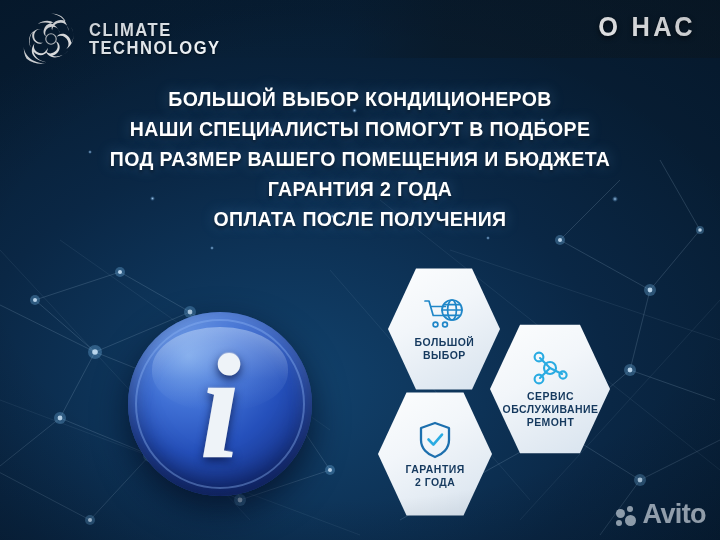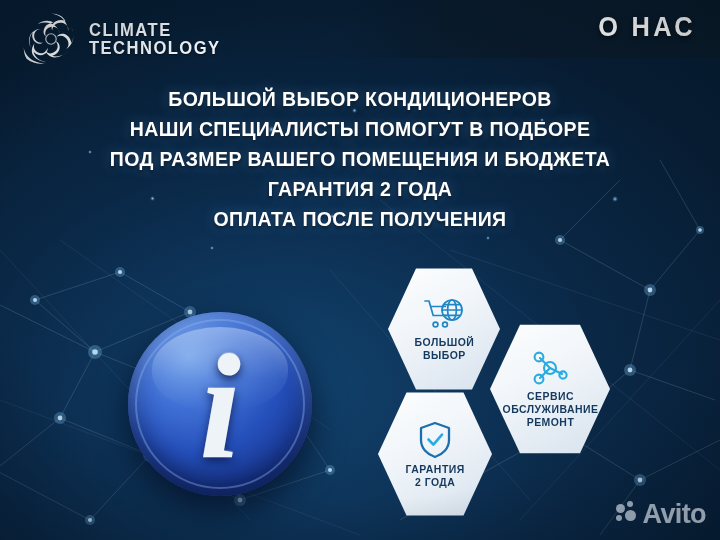--- a/index.html
+++ b/index.html
@@ -121,21 +121,21 @@
     letter-spacing:.5px; text-align:center;
     transform:scaleX(.95);
   }
   .hex-1 { left:388px; top:266px; width:112px; height:126px; }
   .hex-2 { left:490px; top:322px; width:120px; height:134px; }
   .hex-3 { left:378px; top:390px; width:114px; height:128px; }
 
   
   .avito {
     position:absolute; right:14px; bottom:12px;
-    display:flex; align-items:flex-start; gap:5px;
+    display:flex; align-items:flex-end; gap:5px;
     opacity:.62;
   }
   .avito-dots { width:22px; height:22px; position:relative; }
   .avito-dots i { position:absolute; border-radius:50%; background:#dfe8f0; display:block; }
   .avito-word {
     color:#e6edf4; font-size:27px; font-weight:700;
     letter-spacing:-.6px; line-height:1;
   }
 </style>
 </head>

